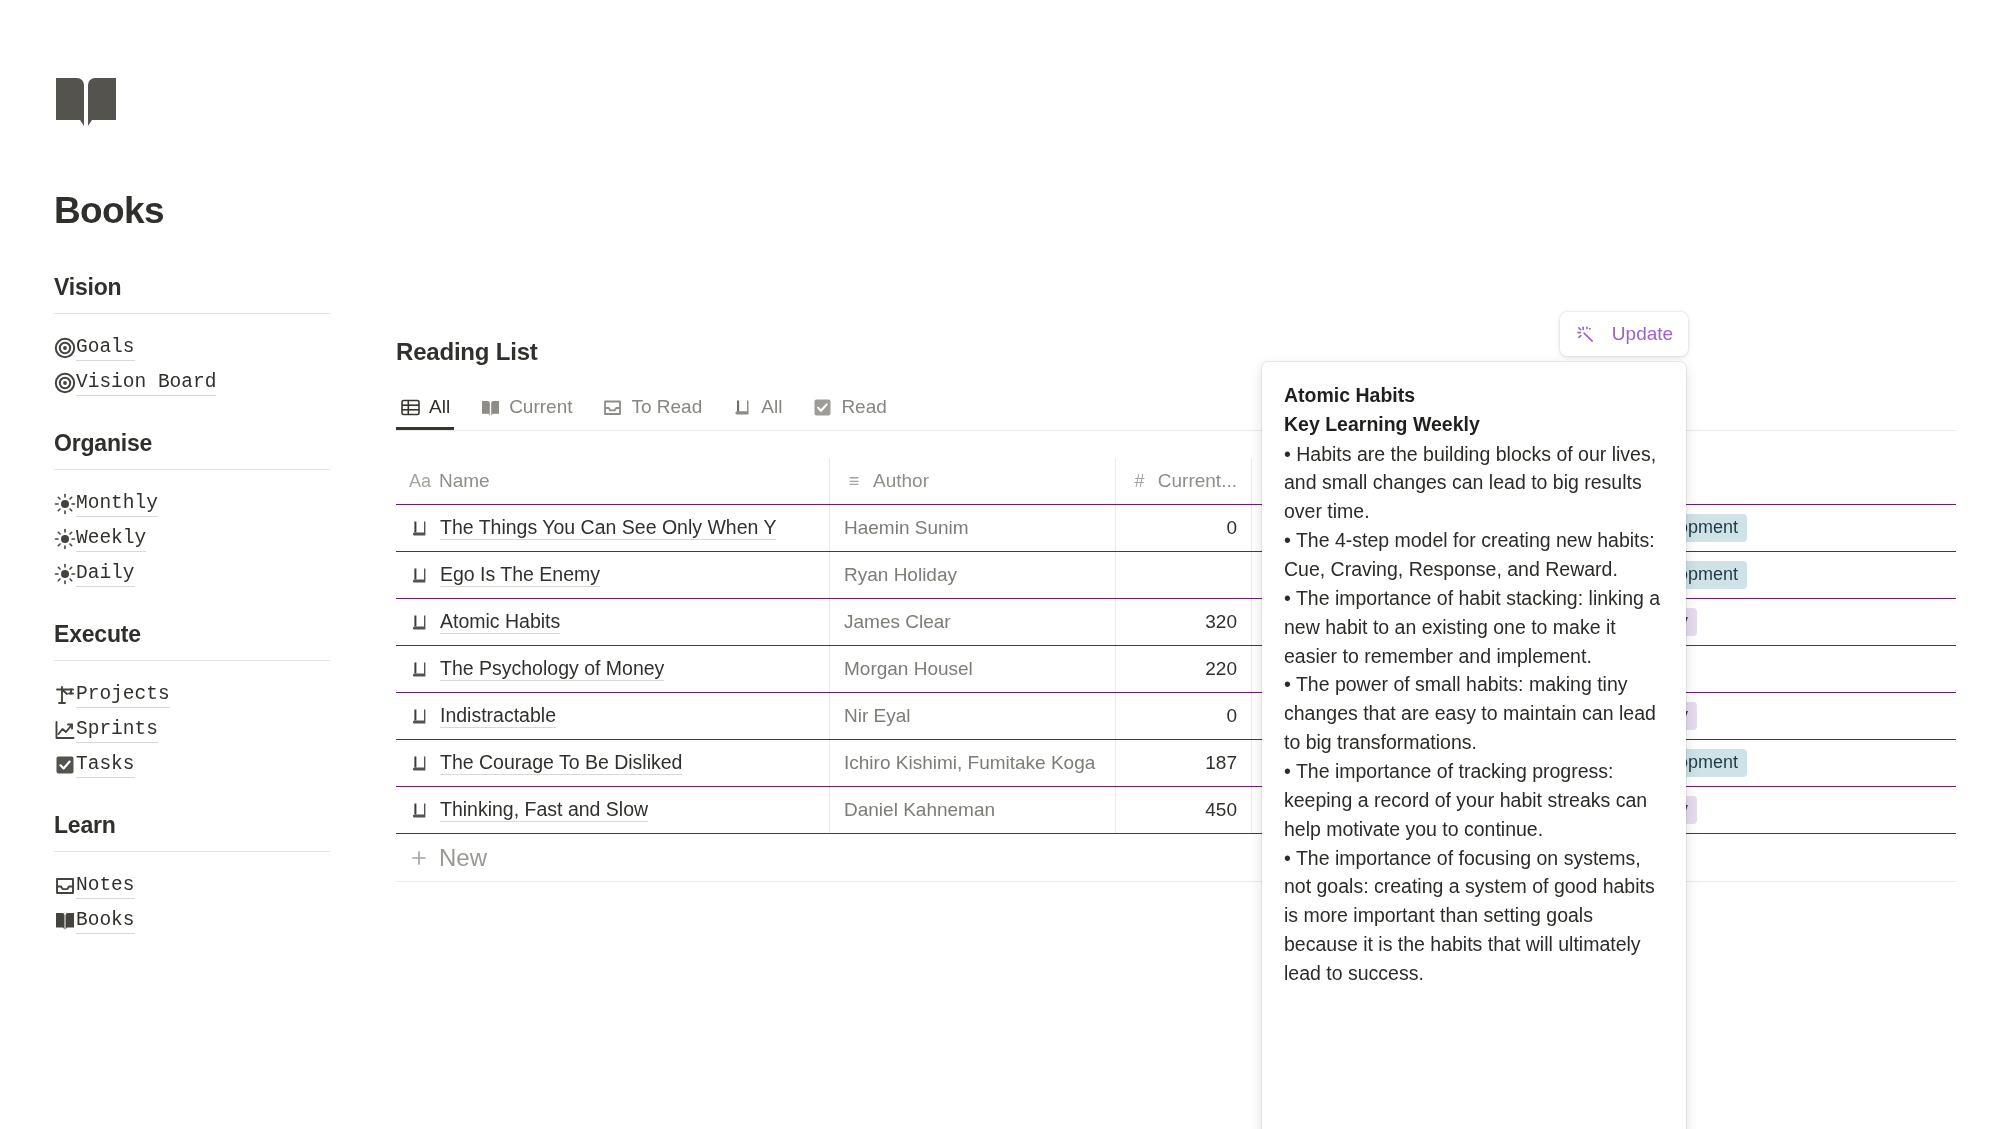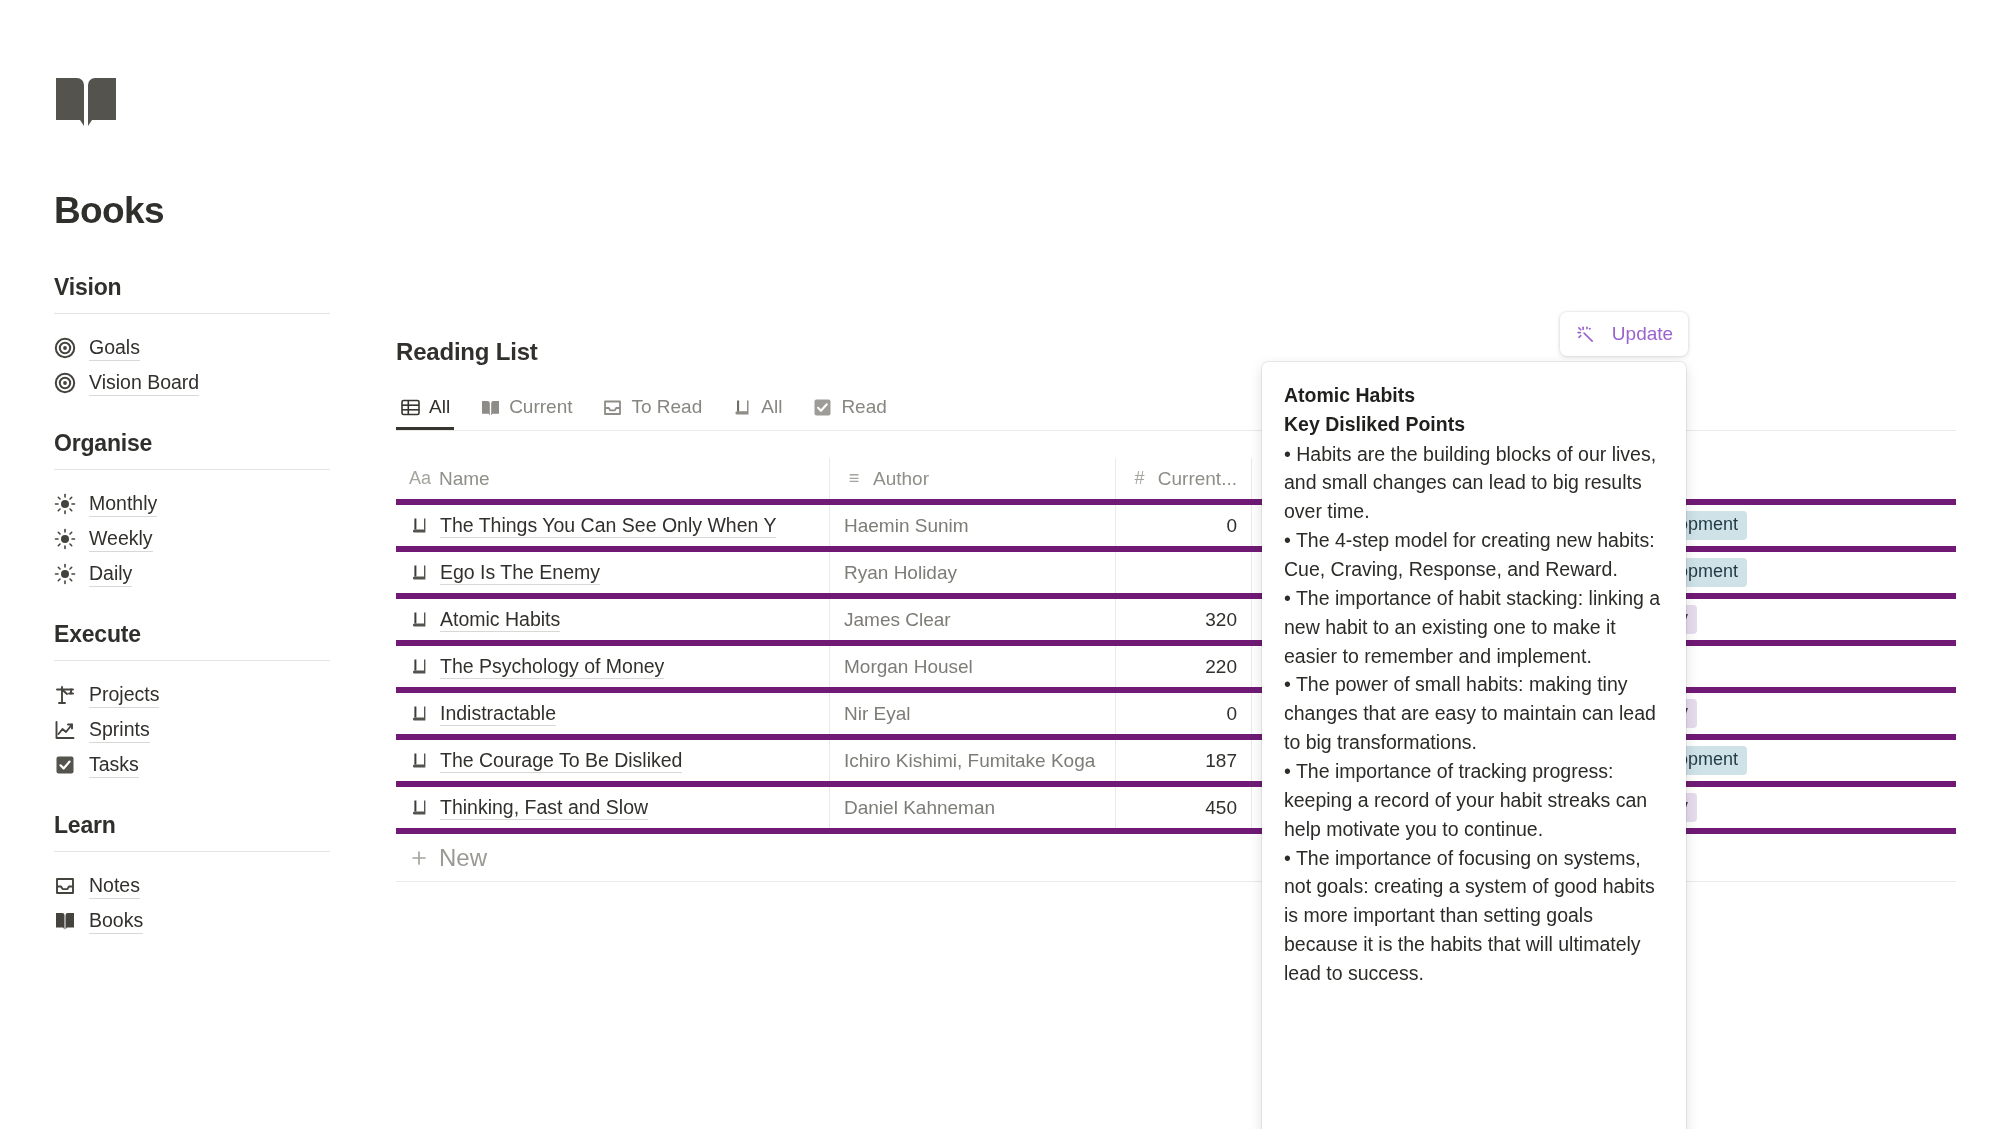--- a/index.html
+++ b/index.html
@@ -14,37 +14,37 @@
   .page { position: relative; width: 2000px; height: 1129px; margin-top: 44px; }
 
   
   .sidebar { position: absolute; left: 0; top: 0; width: 330px; height: 1129px; padding: 30px 0 0 54px; }
   .brand-icon { width: 64px; height: 56px; margin-bottom: 60px; }
   .page-title { font-size: 37px; font-weight: bold; letter-spacing: -0.6px; color: #2f2f2c; margin-bottom: 42px; }
 
   .nav-section { margin-bottom: 30px; }
   .nav-heading { font-size: 23px; font-weight: bold; color: #2f2f2c; letter-spacing: -0.2px; padding-bottom: 12px; }
   .nav-rule { width: 276px; height: 1px; background: #e4e3e0; margin-bottom: 16px; }
-  .nav-item { display: flex; align-items: center; gap: 13px; height: 35px; cursor: pointer; }
+  .nav-item { display: flex; align-items: center; height: 35px; cursor: pointer; font-family: Liberation Mono, monospace; }
   .nav-ico { width: 22px; height: 22px; flex: 0 0 22px; display: flex; align-items: center; justify-content: center; }
   .nav-label { font-size: 19.5px; color: #32302c; border-bottom: 1px solid #d9d8d4; line-height: 1.35; }
 
   
   .main { position: absolute; left: 396px; top: 0; right: 0; height: 1129px; text-align: center; }
   .main-title { position: absolute; left: 0; top: 294px; font-size: 24px; font-weight: bold; color: #32302c; letter-spacing: -0.2px; }
 
   .tabs-wrap { position: absolute; left: 0; top: 338px; width: 1560px; border-bottom: 1px solid #eceae6; }
   .tabs { display: flex; align-items: flex-end; gap: 22px; height: 48px; }
   .tab { display: flex; align-items: center; gap: 8px; height: 46px; padding: 0 4px; cursor: pointer; font-size: 19px; color: #878680; }
   .tab.active { color: #32302c; box-shadow: inset 0 -3px 0 0 #37352f; }
   .tab-ico { width: 21px; height: 21px; display: flex; align-items: center; justify-content: center; }
 
   
   .tbl { position: absolute; left: 0; top: 414px; width: 1560px; }
-  .trow { display: flex; align-items: stretch; border-bottom: 6px solid #701a75; height: 47px; }
+  .trow { display: flex; align-items: stretch; border-bottom: 1px solid #701a75; height: 47px; }
   .trow.head { height: 47px; }
   .tcell { display: flex; align-items: center; padding: 0 14px; border-right: 1px solid #eceae6; overflow: hidden; white-space: nowrap; }
   .tcell:last-child { border-right: none; }
   .c-name { width: 434px; flex: 0 0 434px; gap: 11px; }
   .c-author { width: 286px; flex: 0 0 286px; }
   .c-current { width: 136px; flex: 0 0 136px; justify-content: flex-end; }
   .c-mid { width: 320px; flex: 0 0 320px; }
   .c-genre { width: 384px; flex: 0 0 384px; }
   .hd-text { font-size: 19px; color: #8f8e88; display: flex; align-items: center; gap: 9px; }
   .hd-mark { font-size: 18px; color: #a5a49e; display: inline-flex; align-items: center; justify-content: center; width: 20px; }
@@ -521,21 +521,21 @@
           <line x1="12.5" y1="3.5" x2="12.5" y2="5"></line>
         </g>
         <circle cx="15.5" cy="5" r="1.1" fill="#9a63cf"></circle>
       </svg>
     </span>
     <span class="update-label">Update</span>
   </div>
 
   <div class="popup">
     <div class="pp-title">Atomic Habits</div>
-    <div class="pp-sub">Key Disliked Points</div>
+    <div class="pp-sub">Key Learning Weekly</div>
     <div class="pp-item">• Habits are the building blocks of our lives, and small changes can lead to big results over time.</div>
     <div class="pp-item">• The 4-step model for creating new habits: Cue, Craving, Response, and Reward.</div>
     <div class="pp-item">• The importance of habit stacking: linking a new habit to an existing one to make it easier to remember and implement.</div>
     <div class="pp-item">• The power of small habits: making tiny changes that are easy to maintain can lead to big transformations.</div>
     <div class="pp-item">• The importance of tracking progress: keeping a record of your habit streaks can help motivate you to continue.</div>
     <div class="pp-item">• The importance of focusing on systems, not goals: creating a system of good habits is more important than setting goals because it is the habits that will ultimately lead to success.</div>
   </div>
 
 </div>
 

